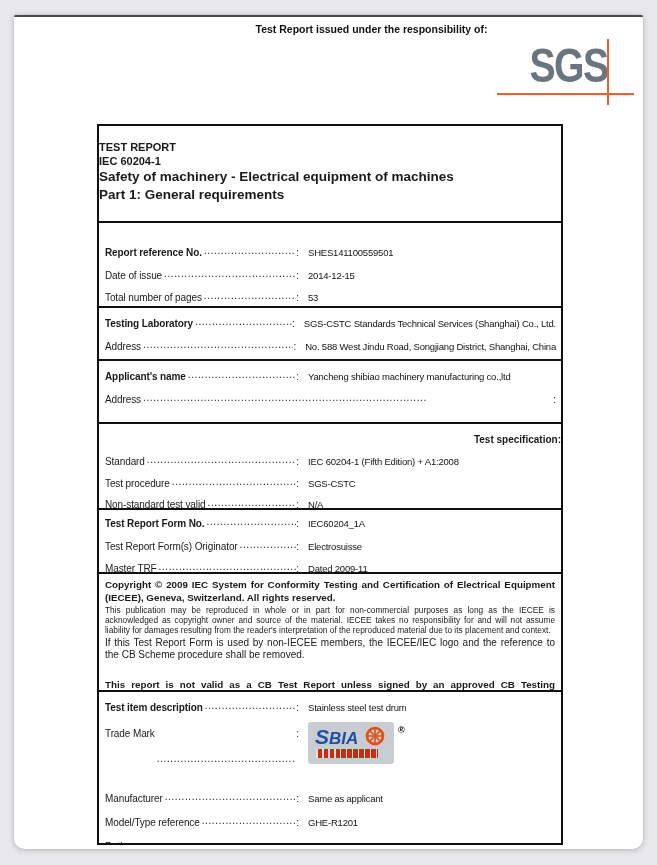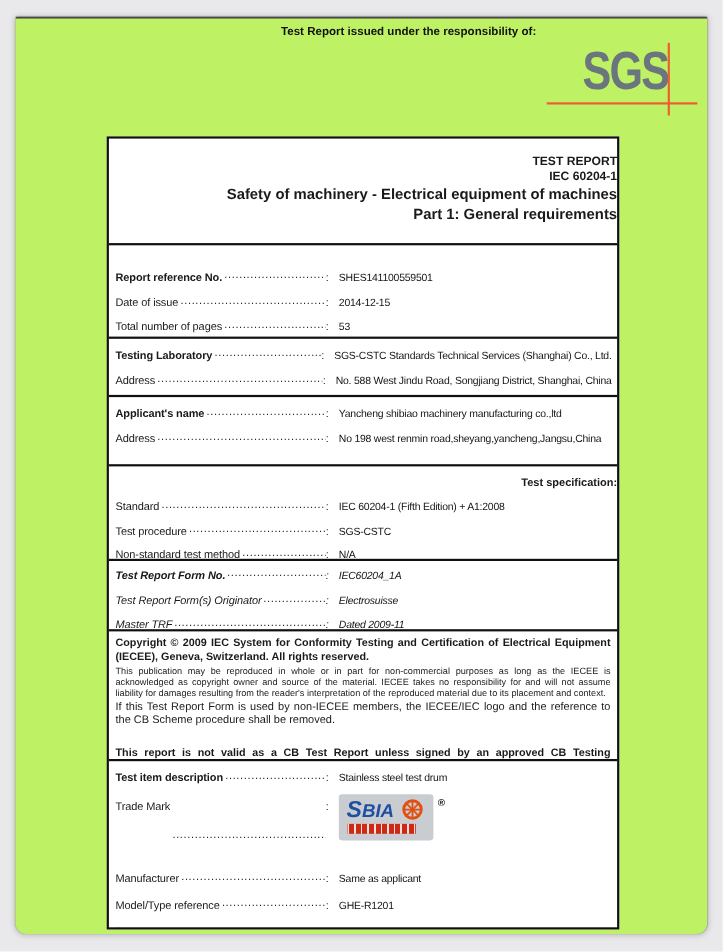--- a/index.html
+++ b/index.html
@@ -1,21 +1,21 @@
 <!DOCTYPE html>
 <html><head>
 <meta charset="utf-8">
 <style>
   * { margin:0; padding:0; box-sizing:border-box; }
   html,body { width:657px; height:865px; overflow:hidden; }
   body { background:#e9e9eb; font-family:"Liberation Sans", sans-serif; color:#1a1a1a; }
 
   .page {
     position:absolute; left:14px; top:15px; width:629px; height:834px;
-    background:#bef264; border-top:2px solid #46484d;
+    background:#ffffff; border-top:2px solid #46484d;
     border-radius:2px 2px 10px 10px;
     box-shadow:0 1px 6px rgba(0,0,0,0.22), 0 0 1px rgba(0,0,0,0.25);
     overflow:hidden;
   }
 
   .issued-note {
     position:absolute; top:6px; left:0; width:100%;
     text-align:center; padding-left:86px;
     font-size:10.5px; font-weight:bold; color:#111;
   }
@@ -33,29 +33,29 @@
 
   
   .report-table {
     position:absolute; left:83px; top:107px; width:466px; height:721px;
     border:2px solid #101010; background:#fff;
     display:flex; flex-direction:column;
   }
   .tsec { border-bottom:2px solid #101010; overflow:hidden; flex:0 0 auto; }
   .tsec:last-child { border-bottom:none; flex:1 1 auto; }
 
-  .title-sec { height:97px; text-align:right; padding-top:14px; }
+  .title-sec { height:97px; text-align:left; padding-top:14px; }
   .title-s { font-size:11px; font-weight:bold; line-height:14px; }
   .title-l { font-size:13.5px; font-weight:bold; line-height:18px; }
 
   .sec-refs  { height:85px; padding-top:19px; }
   .sec-lab   { height:53px; padding-top:5px; }
   .sec-app   { height:63px; padding-top:5px; }
   .sec-spec  { height:86px; padding-top:4px; }
-  .sec-trf   { height:64px; padding-top:3px;font-style:italic; }
+  .sec-trf   { height:64px; padding-top:3px; }
   .sec-copy  { height:118px; padding:5px 6px 0 6px; }
   .sec-item  { padding-top:4px; }
 
   .row { display:flex; align-items:center; padding:0 5px 0 6px; line-height:22.5px; }
   .sec-spec .row { line-height:21.5px; }
   .sec-item .row { line-height:24px; }
   .lbl { white-space:nowrap; font-size:10px; letter-spacing:-0.1px; }
   .lbl.b { font-weight:bold; }
   .dots { flex:1 1 auto; overflow:hidden; position:relative; height:12px; align-self:flex-end; margin:0 0 3px 2px; }
   .dots::after {
@@ -160,40 +160,39 @@
       <div class="row">
         <span class="lbl b">Applicant's name</span>
         <span class="dots"></span>
           <span class="colon"></span>
         <span class="val">Yancheng shibiao machinery manufacturing co.,ltd</span>
       </div>
       <div class="row">
         <span class="lbl">Address</span>
         <span class="dots"></span>
           <span class="colon"></span>
-        <span class="val">No 198 west renmin road,sheyang,yancheng,Jangsu,China</span>
       </div>
     </div>
 
     <div class="tsec sec-spec">
       <div class="spec-header">Test specification:</div>
       <div class="row">
         <span class="lbl">Standard</span>
         <span class="dots"></span>
           <span class="colon"></span>
         <span class="val">IEC 60204-1 (Fifth Edition) + A1:2008</span>
       </div>
       <div class="row">
         <span class="lbl">Test procedure</span>
         <span class="dots"></span>
           <span class="colon"></span>
         <span class="val">SGS-CSTC</span>
       </div>
       <div class="row">
-        <span class="lbl">Non-standard test method</span>
+        <span class="lbl">Non-standard test valid</span>
         <span class="dots"></span>
           <span class="colon"></span>
         <span class="val">N/A</span>
       </div>
     </div>
 
     <div class="tsec sec-trf">
       <div class="row">
         <span class="lbl b">Test Report Form No.</span>
         <span class="dots"></span>

